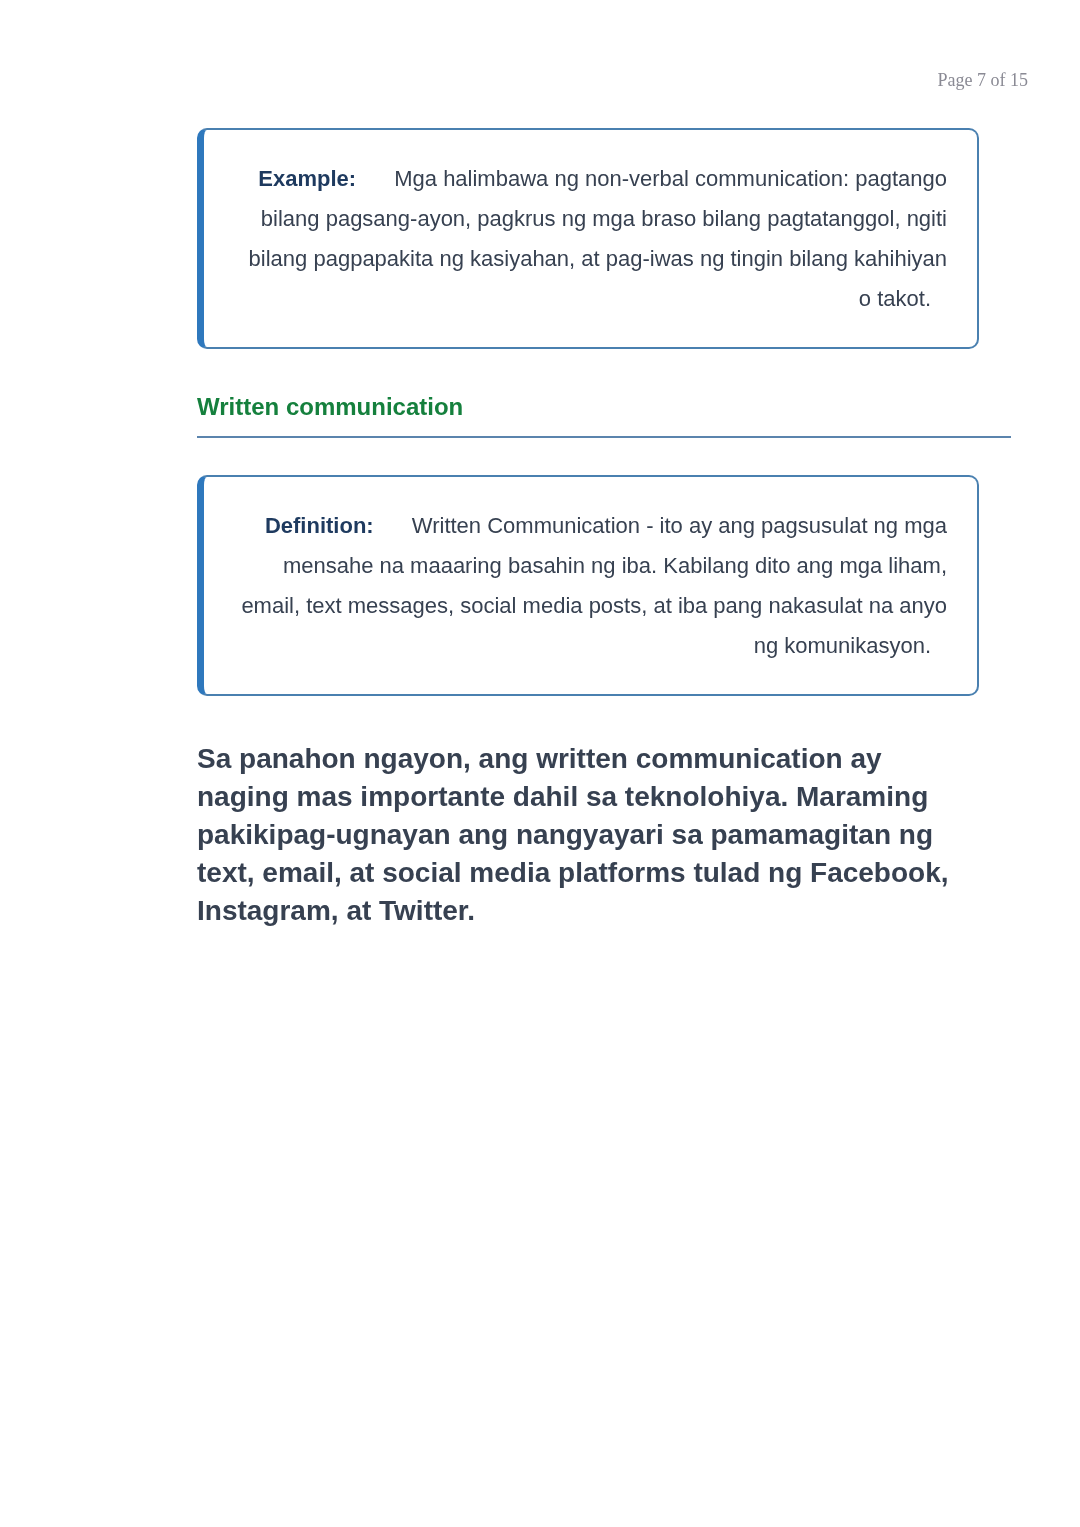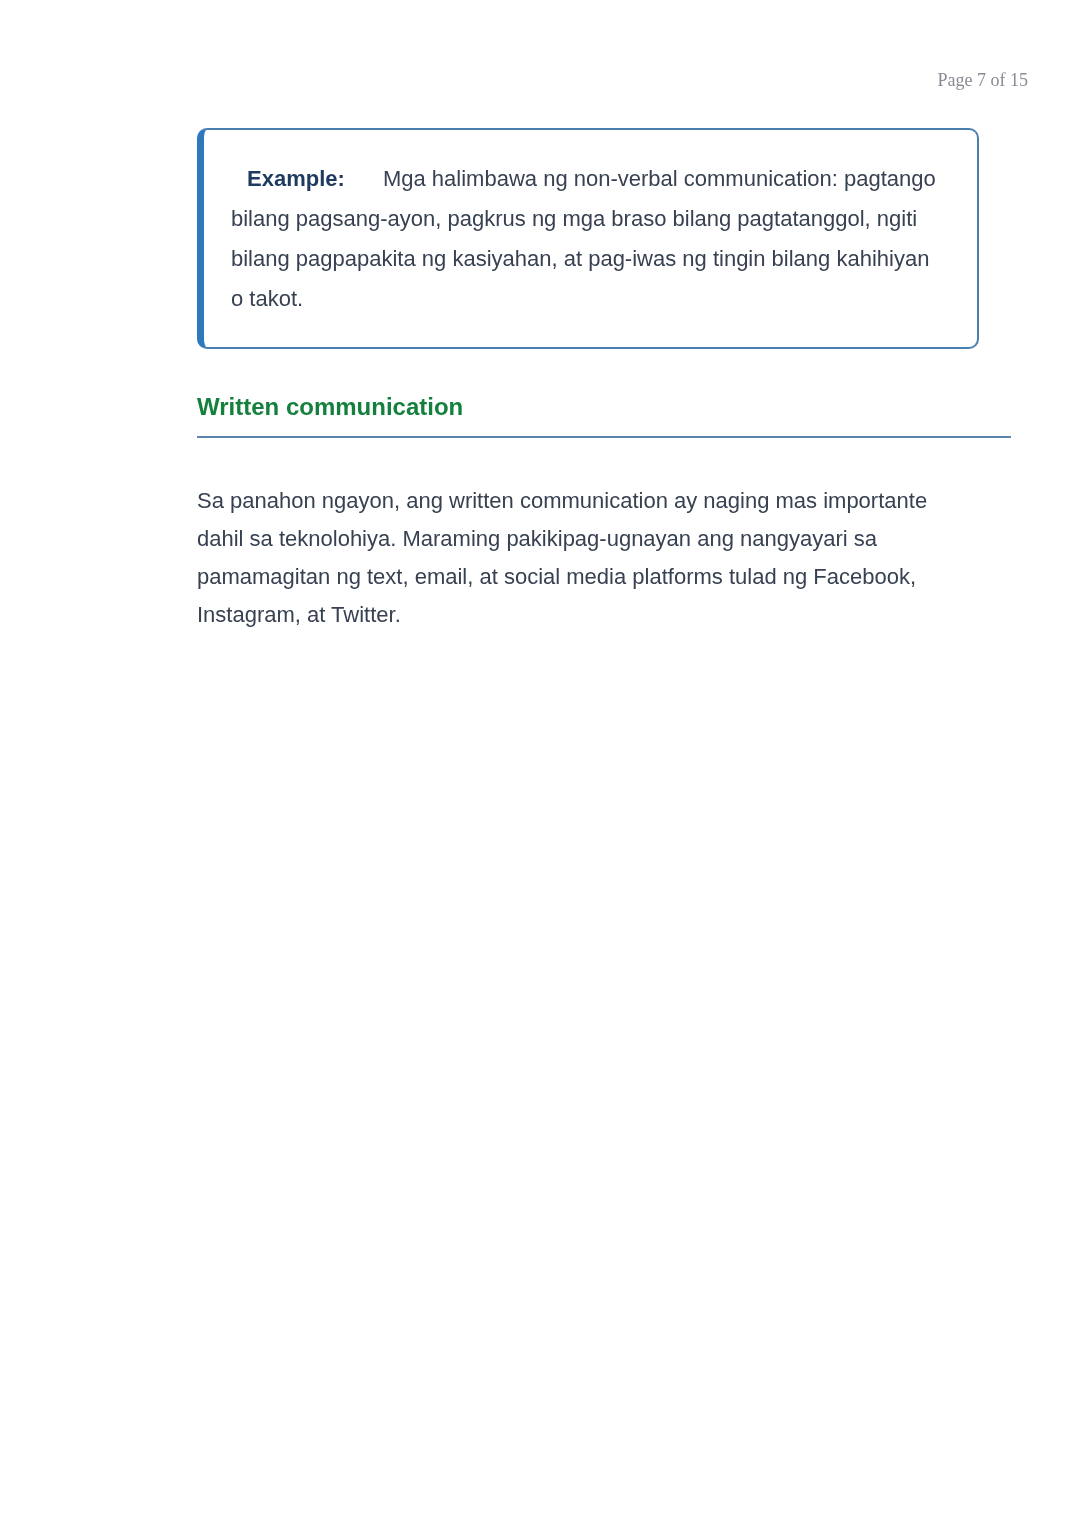--- a/index.html
+++ b/index.html
@@ -29,20 +29,21 @@
   }
   .callout {
     border: 2px solid #4a80b0;
     border-left: 7px solid #2e78bd;
     border-radius: 10px;
     padding: 29px 30px 28px 27px;
     background: #ffffff;
     font-size: 22px;
     line-height: 40px;
     color: #374151;
+    text-align: right;
   }
   .callout .label {
     font-weight: bold;
     color: #1e3a5f;
   }
   .section-heading {
     margin-top: 45px;
     font-size: 24px;
     font-weight: bold;
     color: #15803d;
@@ -50,23 +51,24 @@
   }
   .section-divider {
     margin-top: 15px;
     border: none;
     border-top: 2px solid #5b84ad;
     width: 100%;
   }
   .definition-box { margin-top: 37px; }
   .body-paragraph {
     margin-top: 44px;
-    font-size: 22px;
+    font-size: 28px;
     line-height: 38px;
     color: #374151;
+    font-weight: bold;
   }
   .example-box-2 { margin-top: 40px; }
   .footer-brand {
     position: absolute;
     left: 0;
     width: 100%;
     top: 1481px;
     text-align: center;
     font-size: 24px;
     color: #a9aab1;
@@ -84,20 +86,24 @@
 
     <div class="callout example-box-1">
       <span class="label">Example:</span> 
       <span>Mga halimbawa ng non-verbal communication: pagtango bilang pagsang-ayon, pagkrus ng mga braso bilang pagtatanggol, ngiti bilang pagpapakita ng kasiyahan, at pag-iwas ng tingin bilang kahihiyan o takot.</span>
     </div>
 
     <h2 class="section-heading">Written communication</h2>
 
     <hr class="section-divider">
 
+    <div class="callout definition-box">
+      <span class="label">Definition:</span> 
+      <span>Written Communication - ito ay ang pagsusulat ng mga mensahe na maaaring basahin ng iba. Kabilang dito ang mga liham, email, text messages, social media posts, at iba pang nakasulat na anyo ng komunikasyon.</span>
+    </div>
 
     <p class="body-paragraph">Sa panahon ngayon, ang written communication ay naging mas importante dahil sa teknolohiya. Maraming pakikipag-ugnayan ang nangyayari sa pamamagitan ng text, email, at social media platforms tulad ng Facebook, Instagram, at Twitter.</p>
 
 
   </div>
 
   <div class="footer-brand">Knowunity</div>
 
 </div>
 

